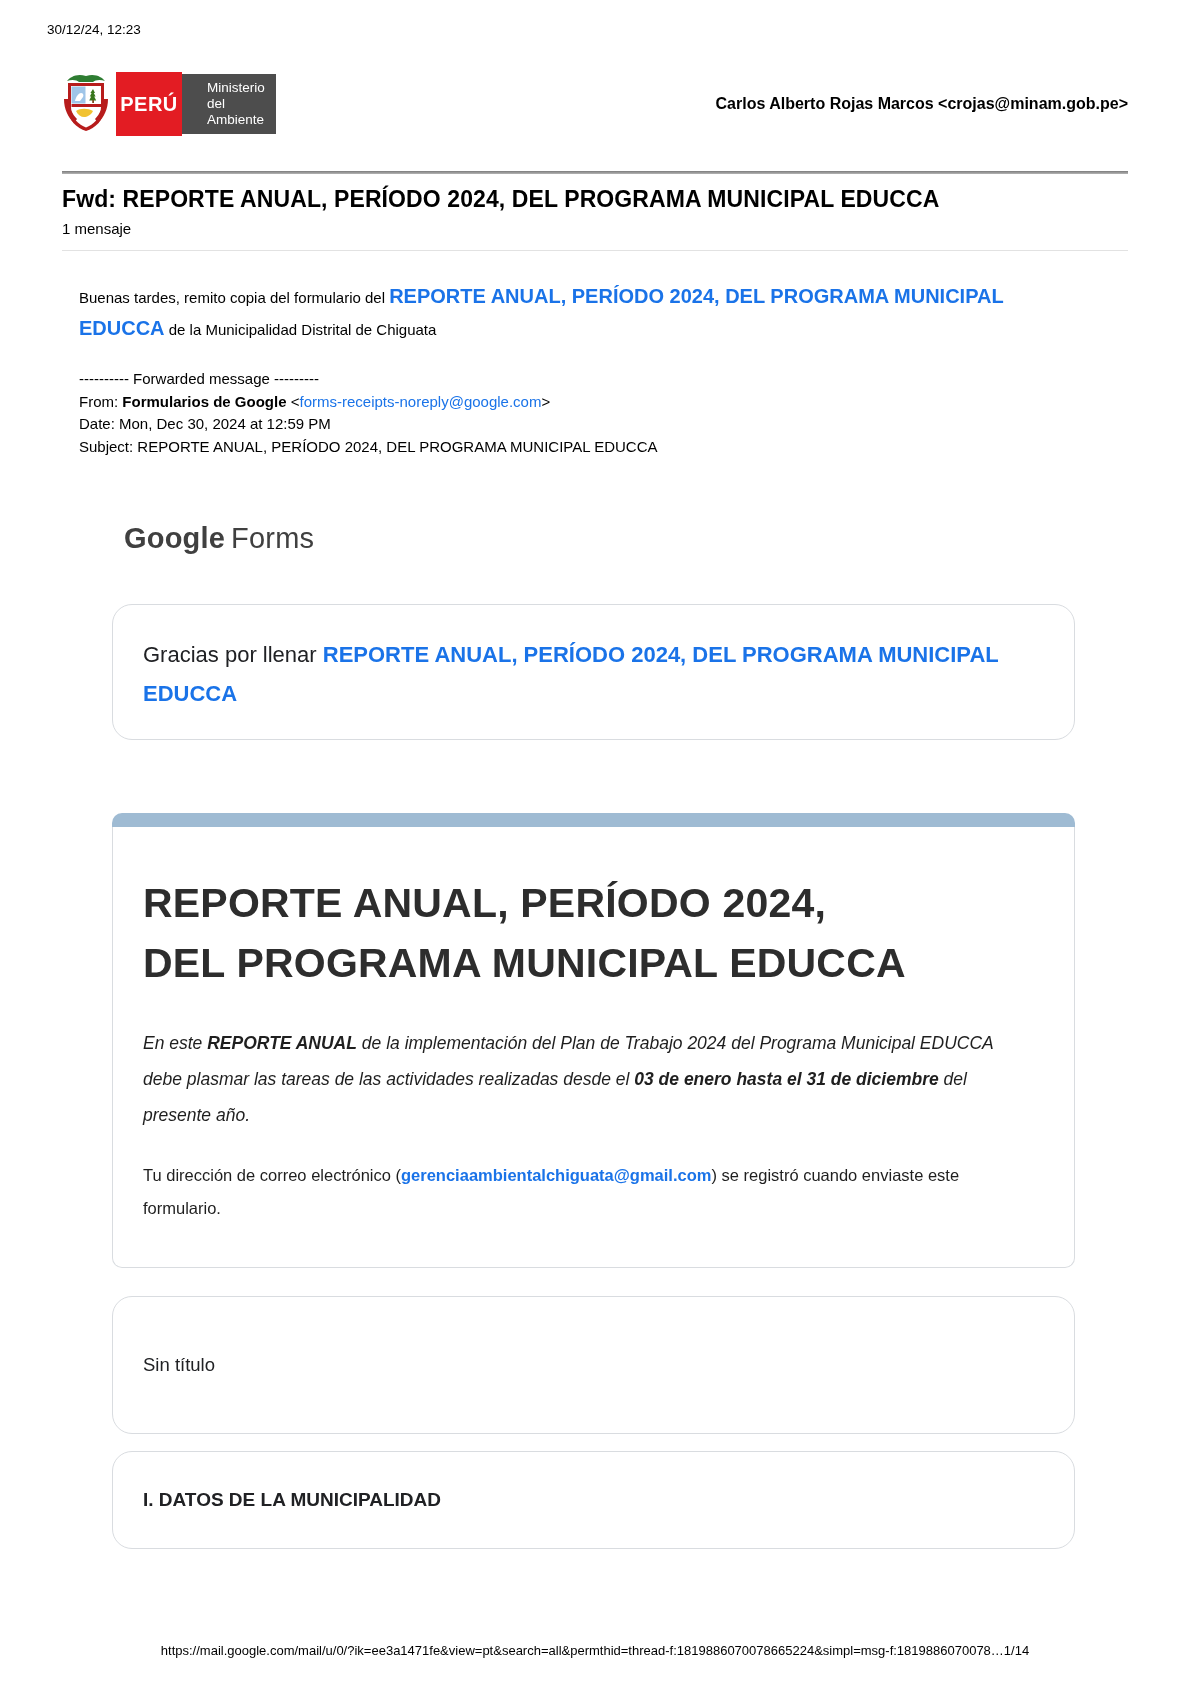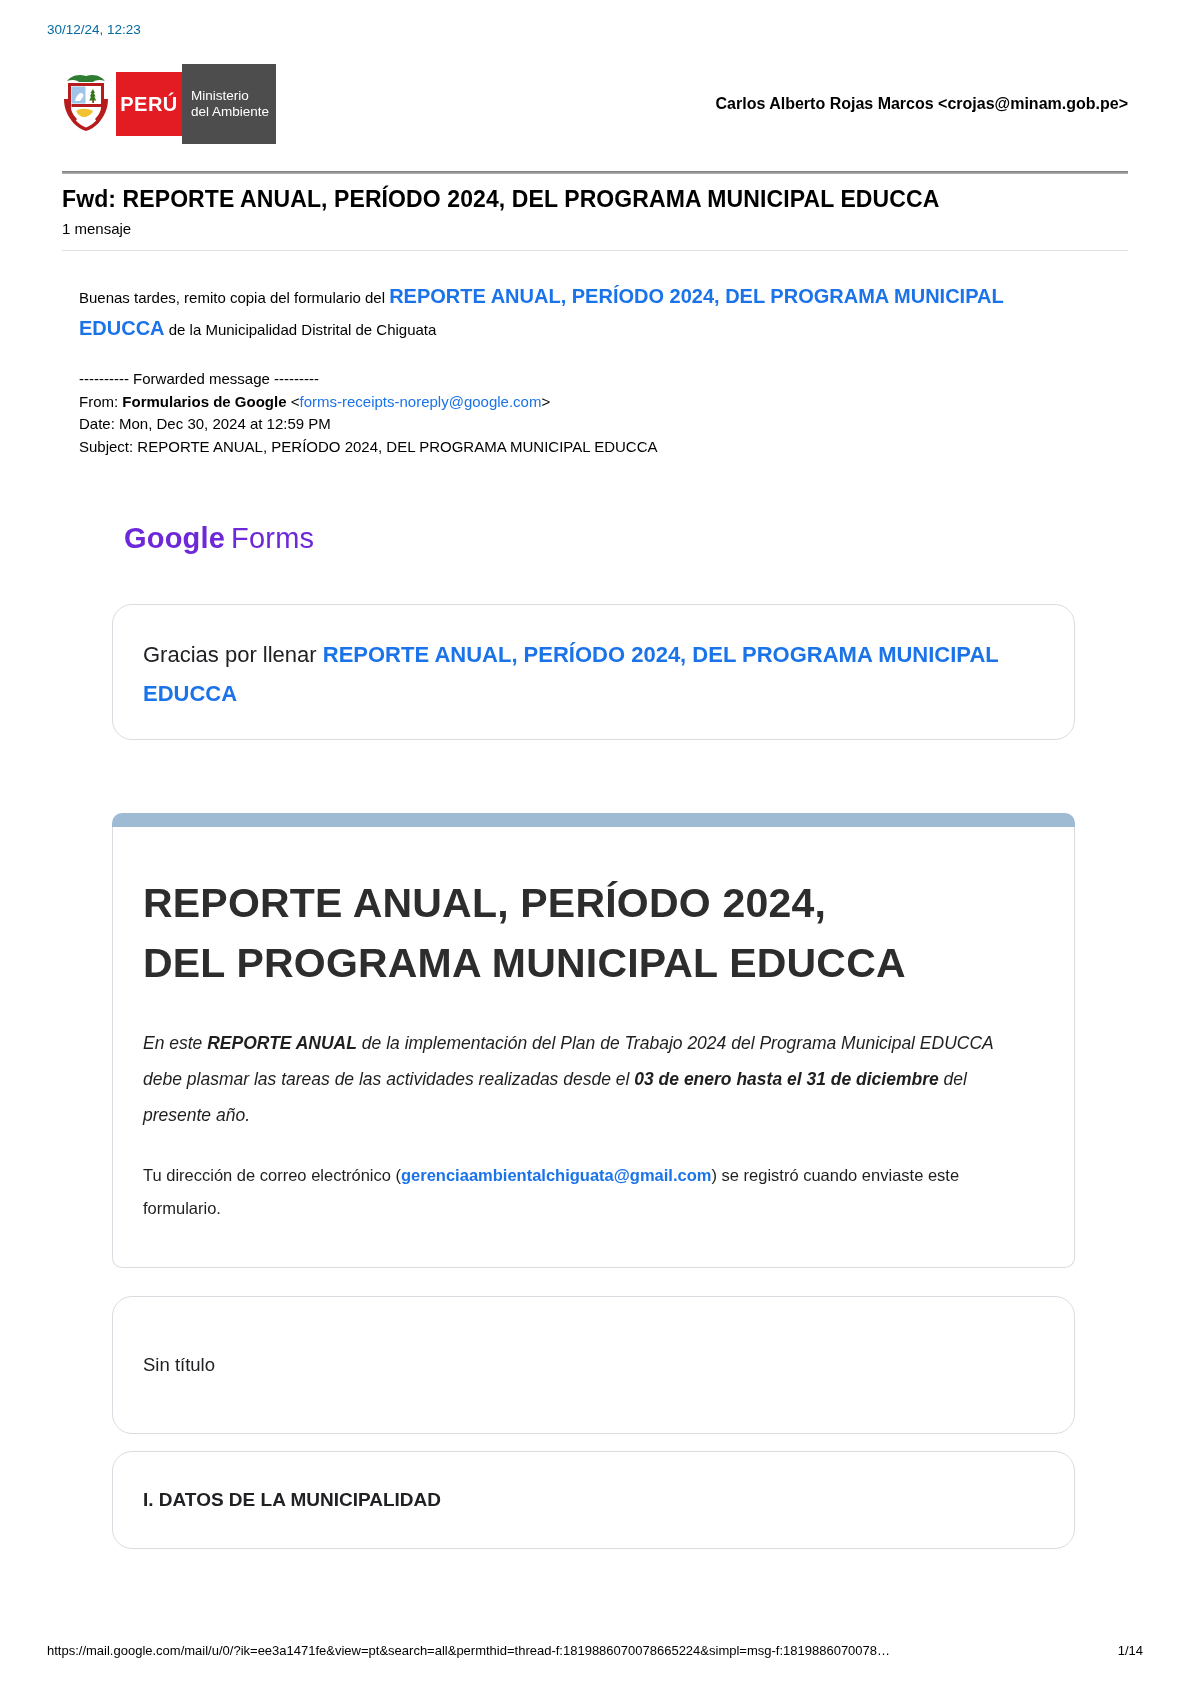--- a/index.html
+++ b/index.html
@@ -8,53 +8,53 @@
     width:1190px; height:1684px; position:relative; overflow:hidden;
     font-family:"Liberation Sans", sans-serif; color:#000;
     -webkit-font-smoothing:antialiased;
   }
   :root {
     --link-blue:#1a73e8; --peru-red:#e31c23; --ministry-gray:#4d4d4d;
     --strip-blue:#9fbbd3; --card-border:#d9dce0;
   }
 
   
-  .print-header { position:absolute; top:22px; left:0; right:0; height:18px; font-size:13.5px; color:#0369a1; }
+  .print-header { position:absolute; top:22px; left:0; right:0; height:18px; font-size:13.5px; color:#000000; }
   .ph-date { position:absolute; left:47px; top:0; }
   .ph-title { position:absolute; left:120px; right:60px; text-align:center; top:0; }
-  .print-footer { position:absolute; bottom:26px; left:47px; right:47px; font-size:13px; display:flex; justify-content:space-between; }
+  .print-footer { position:absolute; bottom:26px; left:47px; right:47px; font-size:13px; display:flex; justify-content:center; }
   .pf-url { max-width:1020px; overflow:hidden; white-space:nowrap; }
 
   .content { margin:0 62px; width:1066px; }
 
   
   .logo-row { display:flex; justify-content:space-between; align-items:center; padding-top:72px; }
   .logo-block { display:flex; align-items:center; height:64px; }
   .coat { width:48px; height:62px; margin-right:6px; }
   .peru-box { width:66px; height:64px; background:var(--peru-red); color:#fff; display:flex; align-items:center; justify-content:center; font-size:20px; font-weight:bold; letter-spacing:.5px; }
-  .ministry-box { width:94px; height:80px; background:var(--ministry-gray); color:#fff; display:flex; flex-direction:column; justify-content:center; padding-left:9px; font-size:13.5px; line-height:16px; }
+  .ministry-box { width:94px; height:60px; background:var(--ministry-gray); color:#fff; display:flex; flex-direction:column; justify-content:center; padding-left:25px; font-size:13.5px; line-height:16px; }
   .account-name { font-size:16px; font-weight:bold; }
 
   .rule-thick { height:3px; background:linear-gradient(#7b7b7b,#b5b5b5); margin-top:35px; }
   .rule-thin  { height:1px; background:#e2e2e2; margin-top:13px; }
 
   .subject { font-size:23px; font-weight:bold; margin-top:12px; letter-spacing:.1px; }
   .msg-count { font-size:15px; margin-top:7px; }
 
   .msg-header { display:flex; justify-content:space-between; margin-top:9px; font-size:15px; line-height:22px; }
   .sender-name { font-weight:bold; }
   .msg-date { text-align:right; white-space:pre-line; }
 
   .indent { margin-left:17px; }
   .body-para { margin-top:30px; font-size:15px; line-height:30px; max-width:930px; }
   .blue-big { color:var(--link-blue); font-weight:bold; font-size:20px; }
   .fwd-block { margin-top:23px; font-size:15px; line-height:22.5px; }
   a.mail-link, .mail-link { color:var(--link-blue); text-decoration:none; cursor:pointer;text-align:center; }
 
-  .gforms-logo { margin:64px 0 0 62px; font-size:29px; color:#6d28d9; letter-spacing:.2px; }
+  .gforms-logo { margin:64px 0 0 62px; font-size:29px; color:#404040; letter-spacing:.2px; }
   .gforms-logo .g1 { font-weight:600; }
   .gforms-logo .g2 { font-weight:400; margin-left:6px; }
 
   .cards { margin-left:50px; width:963px; }
   .card { border:1px solid var(--card-border); border-radius:20px; background:#fff; }
 
   .card-thanks { margin-top:49px; padding:30px 30px 26px 30px; }
   .thanks-line { font-size:22px; line-height:39px; color:#202124; max-width:860px; }
   .thanks-line .blue-title { color:var(--link-blue); font-weight:bold; }
   .thanks-sub { font-size:15.5px; margin-top:26px; color:#202124; }

